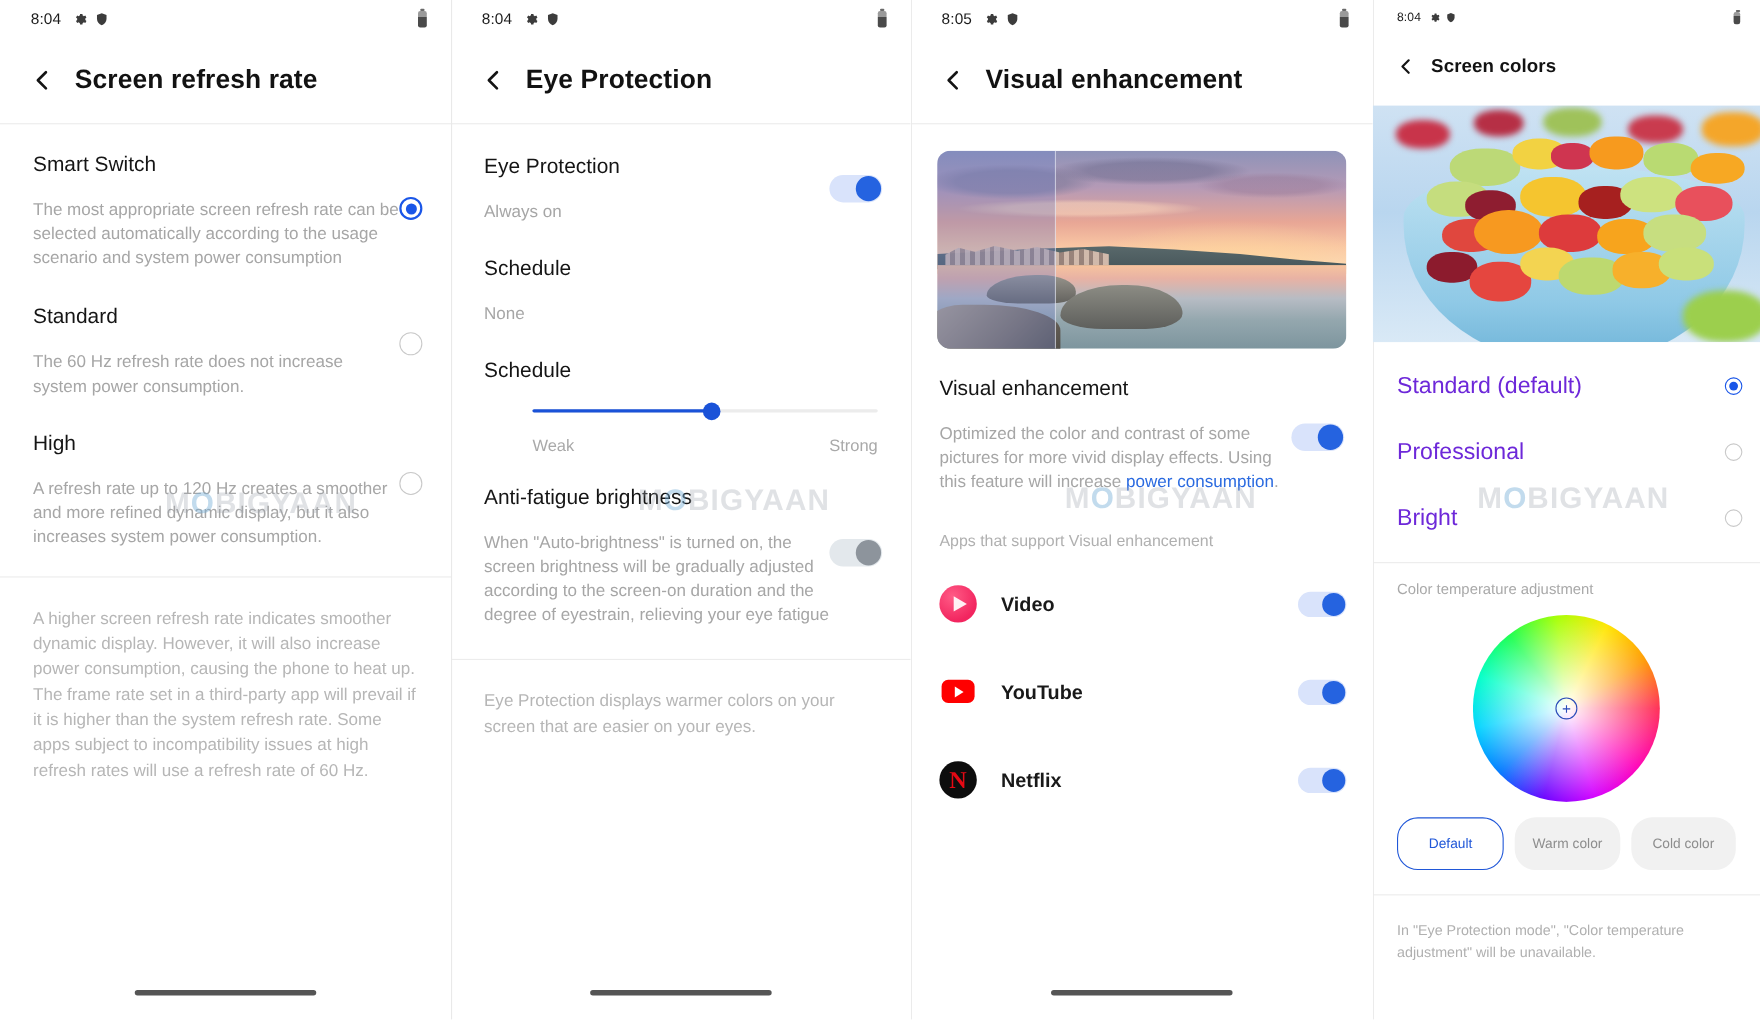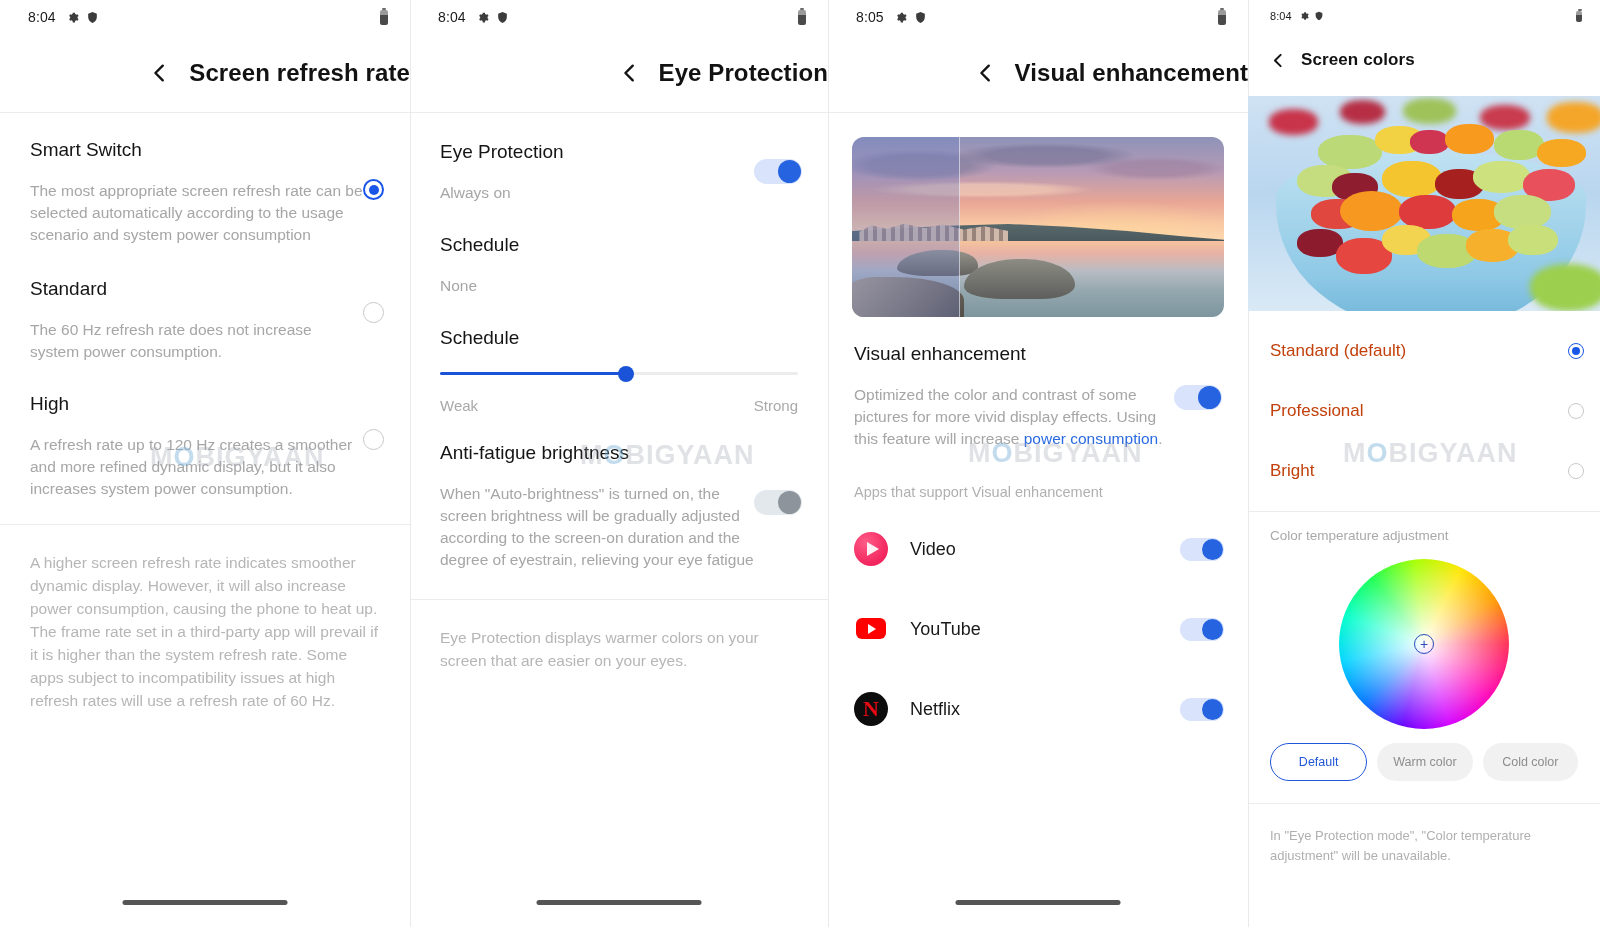--- a/index.html
+++ b/index.html
@@ -58,21 +58,21 @@
   .batt::after {
     content: ""; position: absolute; top: -2px; left: 2px;
     width: 4px; height: 2px; background: #6a6a6a; border-radius: 1px;
   }
 
   
   .appbar {
     display: flex; align-items: center;
     padding: 0 0 0 28px;
   }
-  .appbar.tall { height: 78px; justify-content: flex-end; }
+  .appbar.tall { height: 78px; }
   .appbar.short { height: 56px; }
   .back-ico {
     width: 22px; height: 22px; flex: 0 0 auto; color: #141414;
     margin-right: 18px;
   }
   .appbar.short .back-ico { width: 17px; height: 17px; margin-right: 14px; }
   .appbar .title {
     font-size: 24px; font-weight: 600; color: #121212; letter-spacing: .1px;
   }
   .appbar.short .title { font-size: 17px; }
@@ -121,21 +121,21 @@
   .sw.sm { width: 44px; height: 23px; }
   .sw.sm::after { width: 21px; height: 21px; }
 
   
   .note {
     padding: 26px 30px 0 30px;
     font-size: 15.5px; color: #b6b6b6; line-height: 23px;
   }
 
   
-  .slider-wrap { padding: 0 30px; }
+  .slider-wrap { padding: 0 30px; margin-left: 44px; }
   .track { height: 3px; background: #ececec; border-radius: 2px; position: relative; }
   .track .fill { position: absolute; left: 0; top: 0; height: 3px; background: #1a52d8; border-radius: 2px; }
   .track .thumb {
     position: absolute; top: 50%; width: 16px; height: 16px; border-radius: 50%;
     background: #1a52d8; transform: translate(-50%,-50%);
   }
   .slabels {
     display: flex; justify-content: space-between;
     font-size: 15px; color: #a9a9a9; margin-top: 22px;
   }
@@ -224,21 +224,21 @@
     border-left: 8px solid #fff;
     border-top: 5px solid transparent; border-bottom: 5px solid transparent;
     margin-left: 2px;
   }
   .ic-nf {
     width: 34px; height: 34px; border-radius: 50%; background: #0d0d0d;
     display: flex; align-items: center; justify-content: center;
     color: #e50914; font-weight: 700; font-size: 22px;
     font-family: "Liberation Serif", serif; line-height: 1;
   }
-  .approw .aname { font-size: 18px; color: #191919; flex: 1 1 auto; }
+  .approw .aname { font-size: 18px; color: #191919; flex: 1 1 auto; font-weight: bold; }
 
   
   .fruit {
     margin: 8px 0 0 0; height: 215px; width: 100%;
     position: relative; overflow: hidden;
     background: linear-gradient(to bottom, #cfe2f3 0%, #b9d6ef 45%, #d9e9f6 100%);
   }
   .fbowl {
     position: absolute; left: 8%; right: 4%; top: 26%; bottom: -8%;
     background: linear-gradient(to bottom, #bfe2f2 0%, #8fc9e6 70%, #6fb4d8 100%);
@@ -250,21 +250,21 @@
     filter: blur(0.4px);
   }
 
   .kvlabel {
     font-size: 13.5px; color: #a9a9a9; padding-left: 22px;
   }
   .crow {
     display: flex; align-items: center; height: 60px;
     padding: 0 16px 0 22px;
   }
-  .crow .cl { font-size: 17px; color: #c2410c; flex: 1 1 auto; }
+  .crow .cl { font-size: 21px; color: #6d28d9; flex: 1 1 auto; }
   .radio.sm { width: 16px; height: 16px; border-width: 1.4px; }
   .radio.sm.on::after { width: 8px; height: 8px; }
 
   .wheelwrap { display: flex; justify-content: center; padding-top: 4px; }
   .wheel {
     width: 170px; height: 170px; border-radius: 50%;
     position: relative;
     background:
       radial-gradient(circle at 50% 50%, rgba(255,255,255,1) 0%, rgba(255,255,255,0) 72%),
       conic-gradient(from 90deg,
@@ -276,21 +276,21 @@
   .wheel .plus {
     position: absolute; left: 50%; top: 50%; transform: translate(-50%,-50%);
     width: 20px; height: 20px; border-radius: 50%;
     border: 1.4px solid #2a4bb8; color: #2a4bb8;
     display: flex; align-items: center; justify-content: center;
     font-size: 14px; line-height: 1; background: transparent;
   }
 
   .chips { display: flex; gap: 10px; padding: 14px 22px 0 22px; }
   .chip {
-    flex: 1 1 0; height: 38px; border-radius: 19px;
+    flex: 1 1 0; height: 48px; border-radius: 19px;
     display: flex; align-items: center; justify-content: center;
     font-size: 12.5px; background: #f1f1f1; color: #8d8d8d;
   }
   .chip.sel { background: #fff; border: 1.6px solid #2057d8; color: #2057d8; }
 
   .note4 {
     padding: 22px 22px 0 22px; font-size: 13px; color: #b0b0b0; line-height: 20px;
   }
 
   

